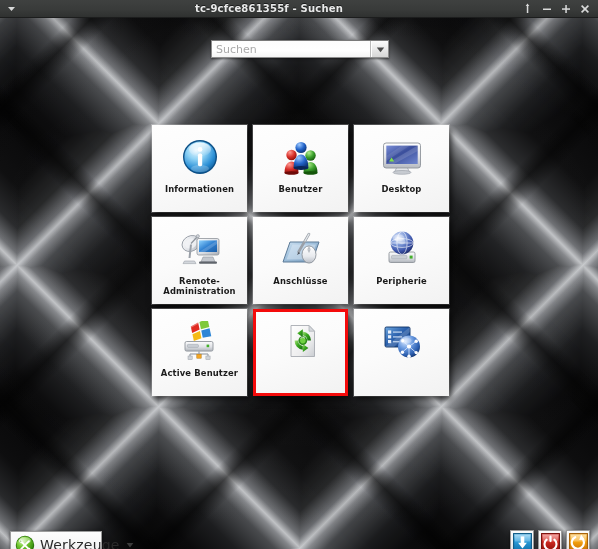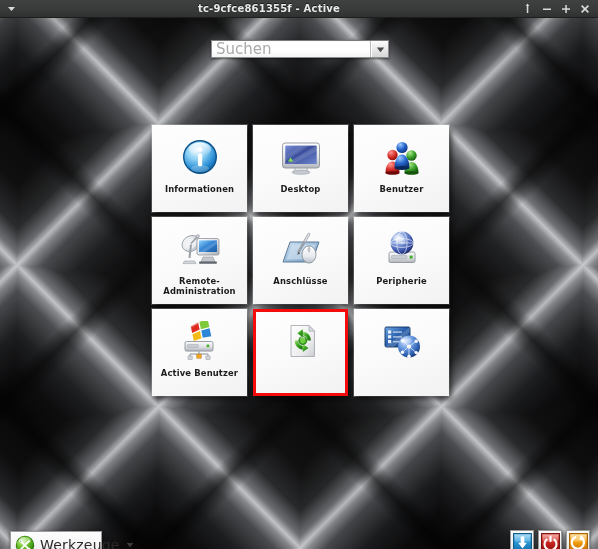--- a/index.html
+++ b/index.html
@@ -101,21 +101,21 @@
     border: 1px solid #8d8d8d;
     border-top-color: #7a7a7a;
     box-shadow: 0 1px 2px rgba(0,0,0,.55);
     z-index: 5;
   }
   #search-input {
     flex: 1 1 auto; min-width: 0;
     border: none; outline: none;
     background: linear-gradient(180deg,#fdfdfd 0%, #ffffff 60%, #f4f4f4 100%);
     font-family: "DejaVu Sans", sans-serif;
-    font-size: 15px; color: #333;
+    font-size: 11px; color: #333;
     padding: 0 4px;
     border-right: 1px solid #b9b9b9;
   }
   #search-input::placeholder { color: #a9a9a9; }
   #search-drop {
     flex: 0 0 17px; width: 17px;
     background: linear-gradient(180deg,#fbfbfb 0%, #ebebeb 45%, #d6d6d6 100%);
     display: flex; align-items: center; justify-content: center;
     border-left: 1px solid #fff;
   }
@@ -200,21 +200,21 @@
 <div id="window">
 
   <div id="titlebar">
     <div class="menu-arrow">
       <span>
         <svg width="9" height="9" viewBox="0 0 9 9">
           <polygon points="1,3 8,3 4.5,7" fill="#d8d9d9"></polygon>
         </svg>
       </span>
     </div>
-    <div id="title-text">tc-9cfce861355f - Active</div>
+    <div id="title-text">tc-9cfce861355f - Suchen</div>
     <div id="win-controls">
       <div class="wbtn">
         <svg width="9" height="11" viewBox="0 0 9 11">
           <polygon points="4.5,0.5 6.3,3 2.7,3" fill="#d9dada"></polygon>
           <rect x="3.8" y="2.6" width="1.5" height="7.4" fill="#d9dada"></rect>
         </svg>
       </div>
       <div class="wbtn">
         <svg width="10" height="10" viewBox="0 0 10 10">
           <rect x="1" y="4.5" width="8" height="1.5" fill="#d9dada"></rect>
@@ -273,49 +273,20 @@
             </defs>
             <circle cx="20" cy="20" r="17" fill="#0c4f86"></circle>
             <circle cx="20" cy="20" r="15.6" fill="url(#gInfo)"></circle>
             <ellipse cx="20" cy="12.5" rx="11" ry="7" fill="url(#gInfoGloss)"></ellipse>
             <circle cx="20" cy="12.4" r="2.4" fill="#ffffff"></circle>
             <rect x="17.9" y="16.6" width="4.3" height="12.6" rx="1.6" fill="#ffffff"></rect>
             <ellipse cx="20" cy="31.5" rx="9" ry="3.4" fill="#ffffff" opacity=".22"></ellipse>
           </svg>
         </div>
         <div class="tile-label">Informationen</div>
-      </div>
-
-      <div class="tile">
-        <div class="tile-icon">
-          <svg width="44" height="38" viewBox="0 0 44 38">
-            <defs>
-              <linearGradient id="gScr" x1="0" y1="0" x2="1" y2="1">
-                <stop offset="0%" stop-color="#7b8fd8"></stop>
-                  <stop offset="45%" stop-color="#3b4f9c"></stop>
-                <stop offset="100%" stop-color="#6f86cf"></stop>
-              </linearGradient>
-              <linearGradient id="gCase" x1="0" y1="0" x2="0" y2="1">
-                <stop offset="0%" stop-color="#ffffff"></stop>
-                  <stop offset="55%" stop-color="#e2e4e8"></stop>
-                <stop offset="100%" stop-color="#b6bac0"></stop>
-              </linearGradient>
-            </defs>
-
-            <path d="M17 29 L27 29 L29.5 34 L14.5 34 Z" fill="url(#gCase)" stroke="#9aa0a8" stroke-width=".7"></path>
-            <ellipse cx="22" cy="34.4" rx="9" ry="1.9" fill="#c7cbd1" stroke="#9aa0a8" stroke-width=".6"></ellipse>
-
-            <rect x="3.5" y="5" width="37" height="25" rx="2.6" fill="url(#gCase)" stroke="#8f949b" stroke-width=".9"></rect>
-            <rect x="6.3" y="7.6" width="31.4" height="18.4" fill="url(#gScr)"></rect>
-            <path d="M6.3 26 L37.7 7.6 L37.7 13 L14 26 Z" fill="#ffffff" opacity=".14"></path>
-            <path d="M6.3 18 L22 7.6 L30 7.6 L6.3 23 Z" fill="#ffffff" opacity=".10"></path>
-            <polygon points="9,23.6 11.6,19.4 14.2,23.6" fill="#7fe04a"></polygon>
-          </svg>
-        </div>
-        <div class="tile-label">Desktop</div>
       </div>
 
       <div class="tile">
         <div class="tile-icon">
           <svg width="42" height="40" viewBox="0 0 42 40">
             <defs>
               <radialGradient id="gRed" cx="35%" cy="25%" r="80%">
                 <stop offset="0%" stop-color="#ff9a93"></stop>
                   <stop offset="55%" stop-color="#d8302a"></stop>
                 <stop offset="100%" stop-color="#8c0f0c"></stop>
@@ -345,20 +316,49 @@
             </g>
 
             <g>
               <circle cx="21" cy="10.5" r="5.6" fill="url(#gBlue)"></circle>
               <path d="M13.6 31 C13.6 22.2 17.3 17.6 21 17.6 C24.7 17.6 28.4 22.2 28.4 31 Z" fill="url(#gBlue)"></path>
               <ellipse cx="21" cy="31" rx="7.4" ry="1.9" fill="#0a2557"></ellipse>
             </g>
           </svg>
         </div>
         <div class="tile-label">Benutzer</div>
+      </div>
+
+      <div class="tile">
+        <div class="tile-icon">
+          <svg width="44" height="38" viewBox="0 0 44 38">
+            <defs>
+              <linearGradient id="gScr" x1="0" y1="0" x2="1" y2="1">
+                <stop offset="0%" stop-color="#7b8fd8"></stop>
+                  <stop offset="45%" stop-color="#3b4f9c"></stop>
+                <stop offset="100%" stop-color="#6f86cf"></stop>
+              </linearGradient>
+              <linearGradient id="gCase" x1="0" y1="0" x2="0" y2="1">
+                <stop offset="0%" stop-color="#ffffff"></stop>
+                  <stop offset="55%" stop-color="#e2e4e8"></stop>
+                <stop offset="100%" stop-color="#b6bac0"></stop>
+              </linearGradient>
+            </defs>
+
+            <path d="M17 29 L27 29 L29.5 34 L14.5 34 Z" fill="url(#gCase)" stroke="#9aa0a8" stroke-width=".7"></path>
+            <ellipse cx="22" cy="34.4" rx="9" ry="1.9" fill="#c7cbd1" stroke="#9aa0a8" stroke-width=".6"></ellipse>
+
+            <rect x="3.5" y="5" width="37" height="25" rx="2.6" fill="url(#gCase)" stroke="#8f949b" stroke-width=".9"></rect>
+            <rect x="6.3" y="7.6" width="31.4" height="18.4" fill="url(#gScr)"></rect>
+            <path d="M6.3 26 L37.7 7.6 L37.7 13 L14 26 Z" fill="#ffffff" opacity=".14"></path>
+            <path d="M6.3 18 L22 7.6 L30 7.6 L6.3 23 Z" fill="#ffffff" opacity=".10"></path>
+            <polygon points="9,23.6 11.6,19.4 14.2,23.6" fill="#7fe04a"></polygon>
+          </svg>
+        </div>
+        <div class="tile-label">Desktop</div>
       </div>
 
       <div class="tile">
         <div class="tile-icon">
           <svg width="44" height="38" viewBox="0 0 44 38">
             <defs>
               <linearGradient id="gDish" x1="0" y1="0" x2="1" y2="1">
                 <stop offset="0%" stop-color="#ffffff"></stop>
                   <stop offset="55%" stop-color="#dcdfe4"></stop>
                 <stop offset="100%" stop-color="#a9aeb6"></stop>

